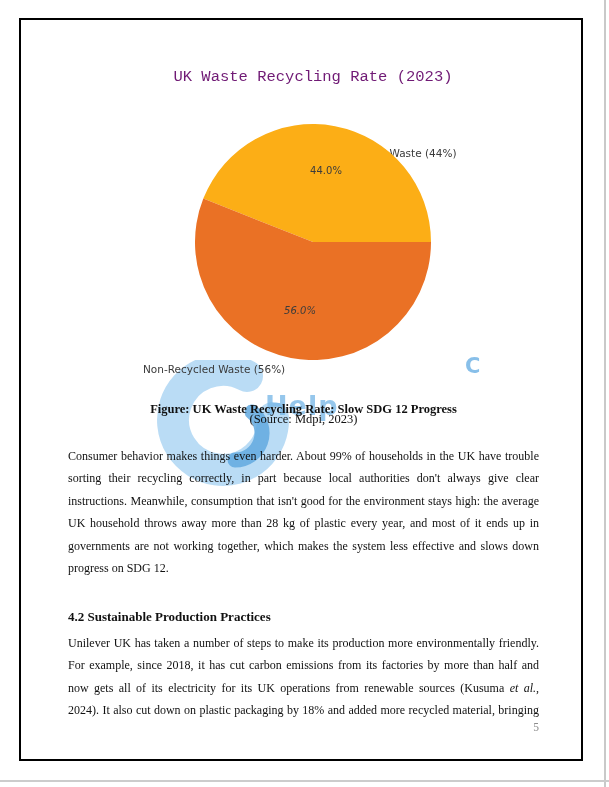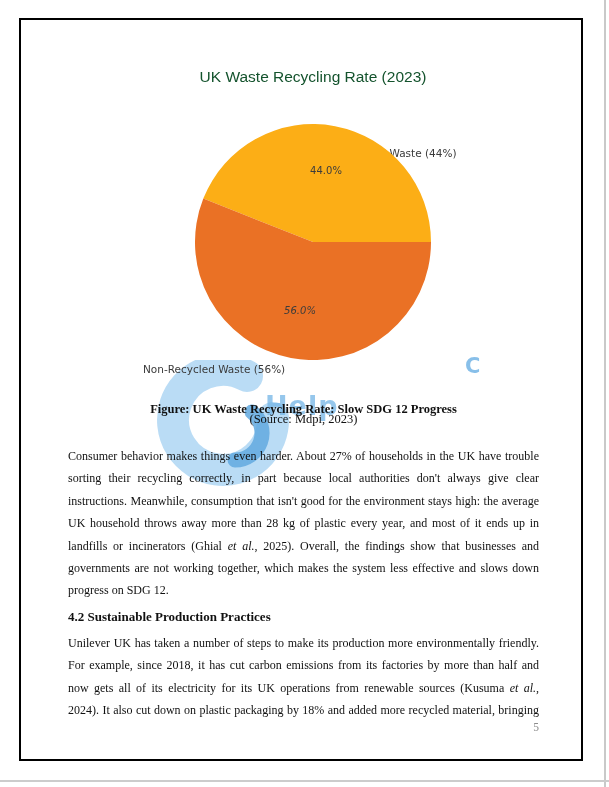--- a/index.html
+++ b/index.html
@@ -20,21 +20,21 @@
     font-size: 27px; letter-spacing: 1px; opacity: 0.75;
   }
   .wm-c {
     position: absolute; left: 444px; top: 334px; z-index: 0;
     font-family: "DejaVu Sans", sans-serif; font-weight: bold;
     font-size: 21px; opacity: 0.85;
   }
   
   .chart-title {
     position: absolute; left: 92px; top: 48px; width: 400px; text-align: center;
-    font-family: Liberation Sans, sans-serif; font-size: 15.5px; color: #14532d;
+    font-family: Liberation Mono, monospace; font-size: 15.5px; color: #701a75;
     z-index: 1;
   }
   .pie-svg { position: absolute; left: 174px; top: 104px; z-index: 1; }
   .slice-label {
     position: absolute; font-family: "DejaVu Sans", sans-serif;
     font-size: 10.5px; color: #3a3a3a; z-index: 1; white-space: nowrap;
   }
   .lbl-recycled { left: 318px; top: 83px; margin-top: 44px; }
   .lbl-nonrecycled { left: 122px; top: 343px; }
   .pct-label {
@@ -95,25 +95,24 @@
 
   <div class="pct-label pct-44">44.0%</div>
   <div class="pct-label pct-56">56.0%</div>
 
   <div class="slice-label lbl-nonrecycled">Non-Recycled Waste (56%)</div>
 
   <div class="caption-line caption-1">Figure: UK Waste Recycling Rate: Slow SDG 12 Progress</div>
   <div class="caption-line caption-2">(Source: Mdpi, 2023)</div>
 
   <div class="para para-1">
-    <div class="body-line">Consumer behavior makes things even harder. About 27% of households in the UK have trouble</div>
+    <div class="body-line">Consumer behavior makes things even harder. About 99% of households in the UK have trouble</div>
     <div class="body-line">sorting their recycling correctly, in part because local authorities don't always give clear</div>
     <div class="body-line">instructions. Meanwhile, consumption that isn't good for the environment stays high: the average</div>
     <div class="body-line">UK household throws away more than 28 kg of plastic every year, and most of it ends up in</div>
-    <div class="body-line">landfills or incinerators (Ghial <i>et al.</i>, 2025). Overall, the findings show that businesses and</div>
     <div class="body-line">governments are not working together, which makes the system less effective and slows down</div>
     <div class="body-line short">progress on SDG 12.</div>
   </div>
 
   <div class="section-heading">4.2 Sustainable Production Practices</div>
 
   <div class="para para-2">
     <div class="body-line">Unilever UK has taken a number of steps to make its production more environmentally friendly.</div>
     <div class="body-line">For example, since 2018, it has cut carbon emissions from its factories by more than half and</div>
     <div class="body-line">now gets all of its electricity for its UK operations from renewable sources (Kusuma <i>et al.</i>,</div>

